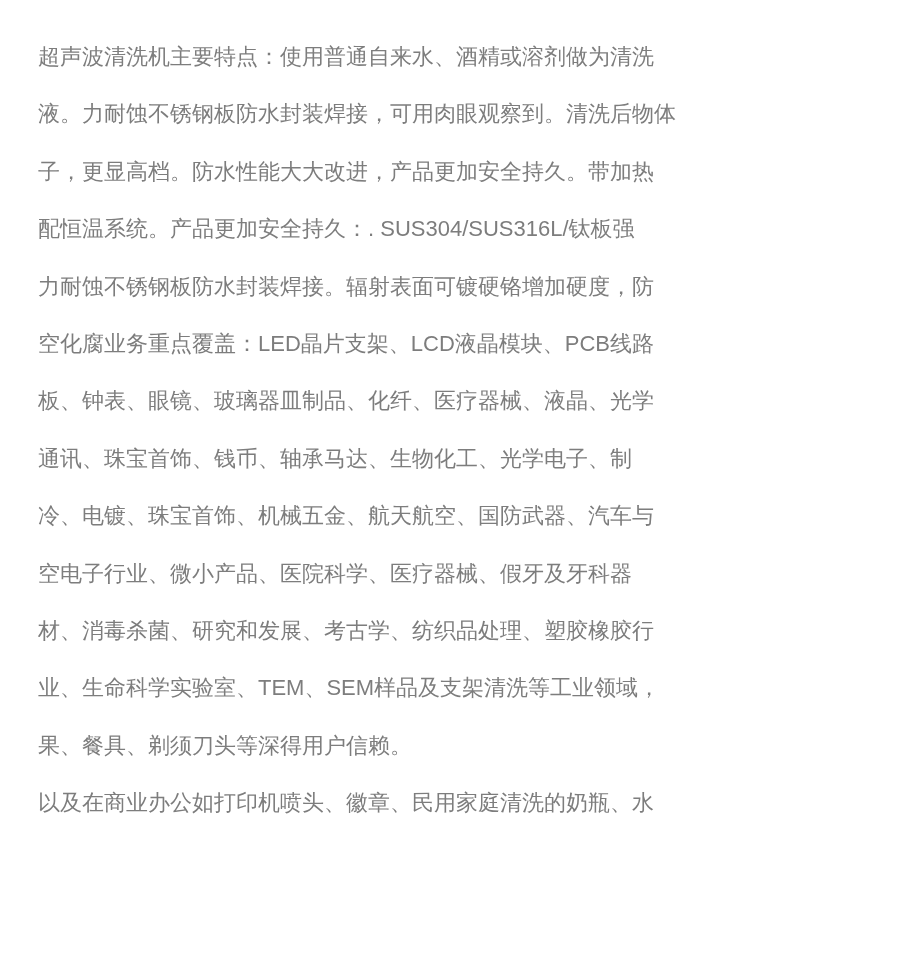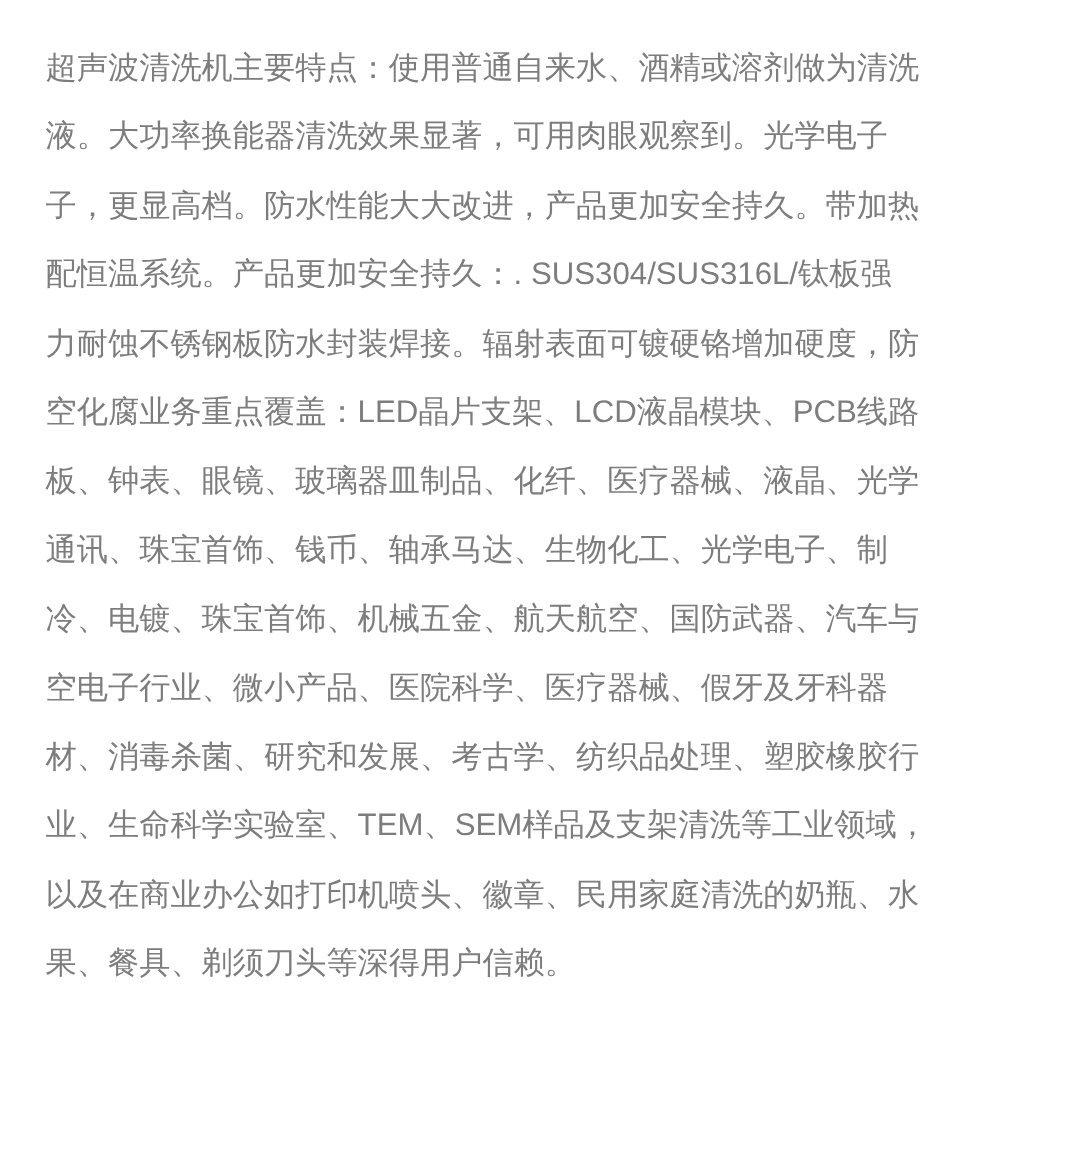--- a/index.html
+++ b/index.html
@@ -12,42 +12,42 @@
     background: #ffffff;
     overflow: hidden;
     position: relative;
     font-family: "Liberation Sans", sans-serif;
   }
   .article {
     position: absolute;
     left: 38px;
     top: 28px;
     width: 840px;
-    font-size: 26px;
+    font-size: 22px;
     line-height: 57.4px;
     color: #7d7d7d;
     font-weight: 400;
     text-align: left;
   }
   .text-line {
     white-space: nowrap;
     height: 57.4px;
   }
 </style>
 </head>
 <body>
 
 <div class="article">
   <div class="text-line">超声波清洗机主要特点：使用普通自来水、酒精或溶剂做为清洗</div>
-  <div class="text-line">液。大功率换能器清洗效果显著，可用肉眼观察到。光学电子</div>
+  <div class="text-line">液。力耐蚀不锈钢板防水封装焊接，可用肉眼观察到。清洗后物体</div>
   <div class="text-line">子，更显高档。防水性能大大改进，产品更加安全持久。带加热</div>
   <div class="text-line">配恒温系统。产品更加安全持久：. SUS304/SUS316L/钛板强</div>
   <div class="text-line">力耐蚀不锈钢板防水封装焊接。辐射表面可镀硬铬增加硬度，防</div>
   <div class="text-line">空化腐业务重点覆盖：LED晶片支架、LCD液晶模块、PCB线路</div>
   <div class="text-line">板、钟表、眼镜、玻璃器皿制品、化纤、医疗器械、液晶、光学</div>
   <div class="text-line">通讯、珠宝首饰、钱币、轴承马达、生物化工、光学电子、制</div>
   <div class="text-line">冷、电镀、珠宝首饰、机械五金、航天航空、国防武器、汽车与</div>
   <div class="text-line">空电子行业、微小产品、医院科学、医疗器械、假牙及牙科器</div>
   <div class="text-line">材、消毒杀菌、研究和发展、考古学、纺织品处理、塑胶橡胶行</div>
   <div class="text-line">业、生命科学实验室、TEM、SEM样品及支架清洗等工业领域，</div>
+  <div class="text-line">果、餐具、剃须刀头等深得用户信赖。</div>
   <div class="text-line">以及在商业办公如打印机喷头、徽章、民用家庭清洗的奶瓶、水</div>
-  <div class="text-line">果、餐具、剃须刀头等深得用户信赖。</div>
 </div>
 
 </body></html>

